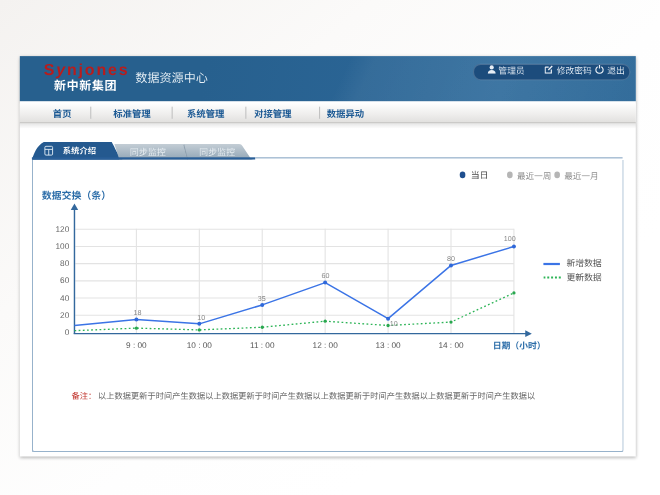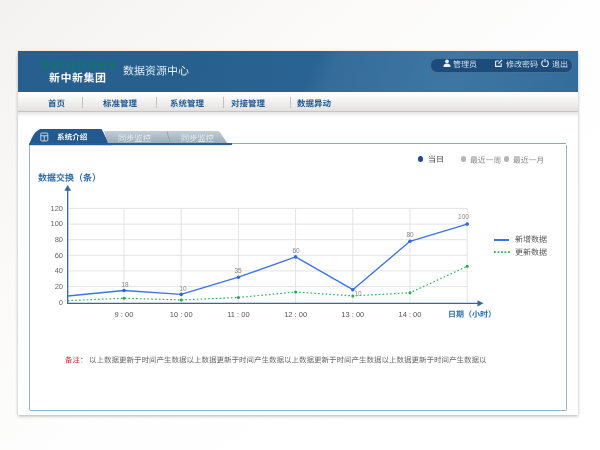--- a/index.html
+++ b/index.html
@@ -9,21 +9,21 @@
 .sheet{position:absolute;left:18px;top:51px;width:560px;height:364px;background:#fff;
   box-shadow:0 1.5px 3px rgba(0,0,0,0.22), 0 0 3px rgba(0,0,0,0.10);}
 .hdr{position:absolute;left:0;top:0;width:560px;height:40.5px;
   background:linear-gradient(115deg, rgba(255,255,255,0) 52%, rgba(255,255,255,0.05) 56%, rgba(255,255,255,0.07) 76%, rgba(255,255,255,0.04) 100%),
     linear-gradient(100deg,#27608e 30%,#2a6494 55%,#306c9c 78%,#2b6797 100%);}
 .nav{position:absolute;left:0;top:43px;width:560px;height:17px;
   background:linear-gradient(#fefefe,#eeedec 60%,#e2e1df);border-bottom:1px solid #c6c5c3;}
 .navshadow{position:absolute;left:0;top:61px;width:560px;height:5px;
   background:linear-gradient(rgba(0,0,0,0.10),rgba(0,0,0,0));}
 .nsep{position:absolute;top:46px;width:1px;height:11px;background:#c2c2c2;}
-.logo-en{position:absolute;left:21.7px;top:5.8px;color:#0f766e;font-size:14.5px;font-weight:bold;letter-spacing:1.7px;line-height:15px;}
+.logo-en{position:absolute;left:21.7px;top:5.8px;color:#b91c1c;font-size:14.5px;font-weight:bold;letter-spacing:1.7px;line-height:15px;}
 .pill{position:absolute;left:412px;top:6.5px;width:141px;height:13px;border-radius:7px;
   background:#1c4c7c;border:0.5px solid rgba(255,255,255,0.2);}
 .tabsvg{position:absolute;left:10.5px;top:78px;}
 .bline-d{position:absolute;left:10.5px;top:92.1px;width:203px;height:2.1px;background:#2a5f98;}
 .bline-l{position:absolute;left:213.5px;top:92.1px;width:334.5px;height:1.4px;background:#8aa8c5;}
 .panel{position:absolute;left:10.5px;top:94.2px;width:536.5px;height:264.8px;
   border-left:1px solid #97b2cb;border-right:1px solid #97b2cb;border-bottom:1px solid #97b2cb;
   border-bottom-left-radius:2px;border-bottom-right-radius:2px;}
 .radio{position:absolute;border-radius:50%;width:5.5px;height:5.5px;top:105.2px;}
 .legline{position:absolute;left:476px;top:187.5px;width:15px;height:2px;background:#3b74e6;}

